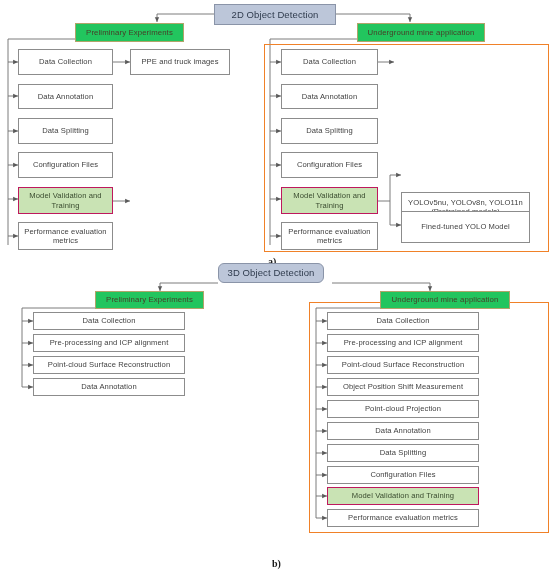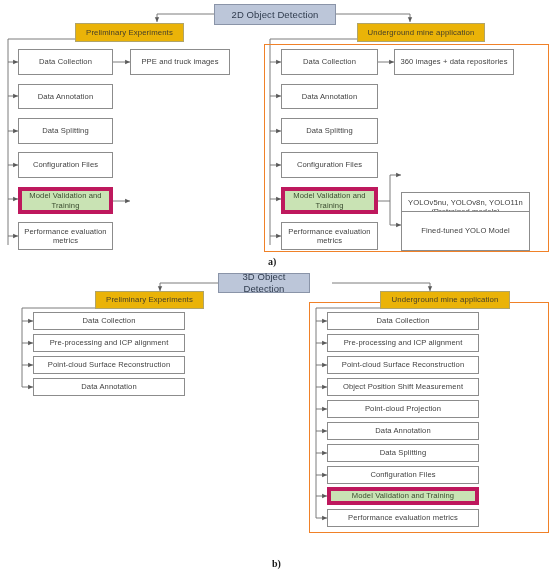--- a/index.html
+++ b/index.html
@@ -20,22 +20,22 @@
     text-align:center;
     font-size:7.6px;line-height:1.25;
     color:#3f3f3f;
     letter-spacing:0.1px;
     padding:1px 3px;
   }
   .root{
     background:#bcc6d9;border:1px solid #8a94a8;
     font-size:9.5px;color:#2f3b4d;font-weight:400;
   }
-  .yellow{background:#eab308;border:1px solid #b0a46a;font-size:7.8px;color:#474029;}
-  .green{background:#c9e3b4;border:4px solid #be185d;color:#394a2e;}
+  .yellow{background:#22c55e;border:1px solid #b0a46a;font-size:7.8px;color:#474029;}
+  .green{background:#c9e3b4;border:1px solid #be185d;color:#394a2e;}
   .orange-frame{
     position:absolute;box-sizing:border-box;
     border:1.4px solid #f08128;background:transparent;
   }
   .caption{
     position:absolute;font-family:"Liberation Serif","DejaVu Serif",serif;
     font-weight:bold;font-size:10px;color:#1b1b1b;
   }
 </style>
 </head>
@@ -128,29 +128,28 @@
 
   <div class="box" style="left:130px;top:49px;width:100px;height:26px;text-align:center;">PPE and truck images</div>
 
   <div class="box" style="left:281px;top:49px;width:97px;height:26px;">Data Collection</div>
   <div class="box" style="left:281px;top:84px;width:97px;height:25px;">Data Annotation</div>
   <div class="box" style="left:281px;top:118px;width:97px;height:26px;">Data Splitting</div>
   <div class="box" style="left:281px;top:152px;width:97px;height:26px;">Configuration Files</div>
   <div class="box green" style="left:281px;top:187px;width:97px;height:27px;">Model Validation and Training</div>
   <div class="box" style="left:281px;top:222px;width:97px;height:28px;">Performance evaluation metrics</div>
 
-  <div class="box" style="left:394px;top:49px;width:120px;height:26px;">360 images + data repositories</div>
   <div class="box" style="left:401px;top:160px;width:129px;height:30px;margin-top:32px;">YOLOv5nu, YOLOv8n, YOLO11n (Pretrained models)</div>
-  <div class="box" style="left:401px;top:211px;width:129px;height:40px;">Fined-tuned YOLO Model</div>
+  <div class="box" style="left:401px;top:211px;width:129px;height:32px;">Fined-tuned YOLO Model</div>
 
   <div class="caption" style="left:268px;top:256px;">a)</div>
 
   <div class="orange-frame" style="left:309px;top:302px;width:240px;height:231px;"></div>
 
-  <div class="box root" style="left:218px;top:273px;width:92px;height:20px;">3D Object Detection</div>
+  <div class="box root" style="left:218px;top:263px;width:106px;height:20px;border-radius:6px;">3D Object Detection</div>
 
   <div class="box yellow" style="left:95px;top:291px;width:109px;height:18px;">Preliminary Experiments</div>
 
   <div class="box yellow" style="left:380px;top:291px;width:130px;height:18px;">Underground mine application</div>
 
   <div class="box" style="left:33px;top:312px;width:152px;height:18px;">Data Collection</div>
   <div class="box" style="left:33px;top:334px;width:152px;height:18px;">Pre-processing and ICP alignment</div>
   <div class="box" style="left:33px;top:356px;width:152px;height:18px;">Point-cloud Surface Reconstruction</div>
   <div class="box" style="left:33px;top:378px;width:152px;height:18px;">Data Annotation</div>
 

